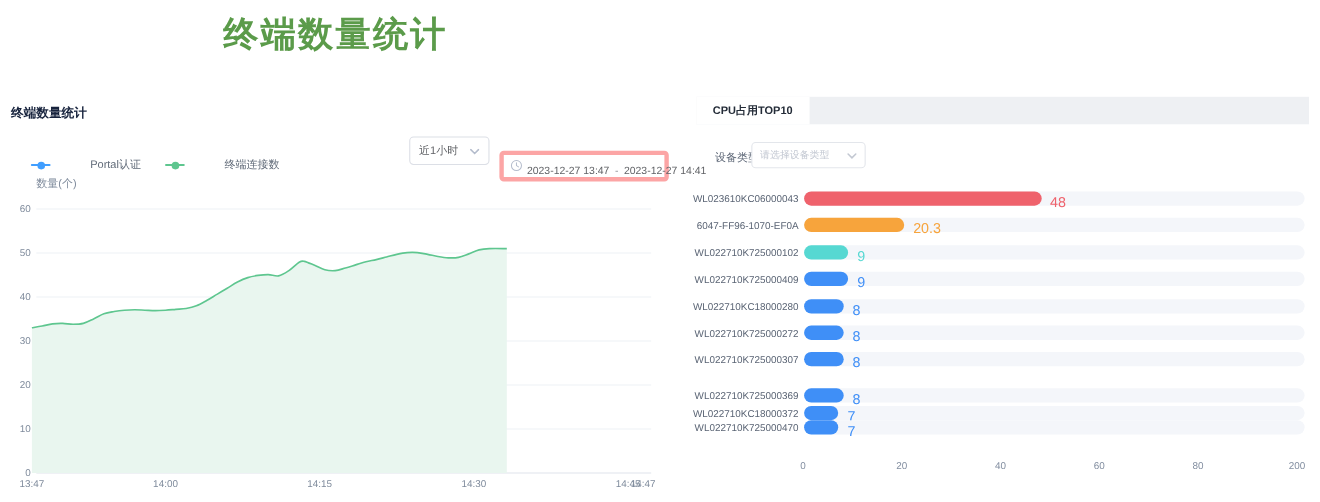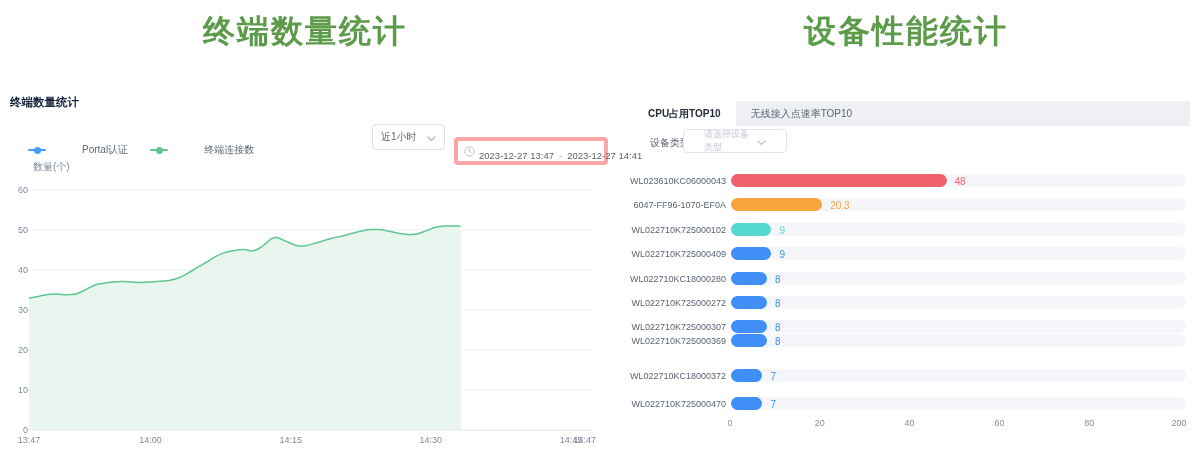--- a/index.html
+++ b/index.html
@@ -23,35 +23,35 @@
     border-radius:4px;display:flex;align-items:center;justify-content:space-between;
     padding:0 8px;box-sizing:border-box;cursor:pointer;background:#fff;}
   .range-select-value{font-size:10px;color:#606266;}
   .date-range{position:absolute;top:137px;left:454px;width:154px;height:28px;border:4px solid #fca5a5;
     border-radius:4px;display:flex;align-items:flex-end;gap:4px;padding:0 6px;box-sizing:border-box;
     background:#fff;cursor:pointer;}
   .date-text{font-size:9.5px;color:#606266;white-space:nowrap;}
   .date-sep{font-size:9.5px;color:#909399;margin:0 1px;}
   .chev{display:inline-block;flex:0 0 auto;}
   
-  .tabbar{position:absolute;top:101px;left:21px;width:557px;height:25px;background:#eef0f3;
+  .tabbar{position:absolute;top:88px;left:21px;width:557px;height:25px;background:#eef0f3;
     display:flex;align-items:stretch;}
   .tab{display:flex;align-items:center;padding:0 15px;font-size:10px;color:#5a6474;cursor:pointer;white-space:nowrap;}
   .tab.active{background:#fff;color:#242c38;font-weight:bold;}
   .device-row-label{position:absolute;top:136px;left:38px;font-size:10px;color:#5a6474;}
   .device-select{position:absolute;top:129px;left:71px;width:104px;height:24px;border:1px solid #e3e6eb;
-    border-radius:4px;display:flex;align-items:center;justify-content:space-between;padding:0 20px;
+    border-radius:4px;display:flex;align-items:center;justify-content:space-between;padding:0 7px;
     box-sizing:border-box;cursor:pointer;background:#fff;}
   .device-select-ph{font-size:9px;color:#c3c8d2;}
   
   .bar-row{position:absolute;left:0;width:588px;height:13px;}
   .bar-label{position:absolute;right:474px;top:2px;font-size:9px;color:#5a6474;white-space:nowrap;}
   .bar-track{position:absolute;left:119px;top:0;width:455px;height:13px;border-radius:7px;background:#f4f6fa;}
   .bar-fill{position:absolute;left:119px;top:0;height:13px;border-radius:7px;}
-  .bar-value{position:absolute;top:2px;font-size:10px;}
+  .bar-value{position:absolute;top:2px;font-size:13px;}
   .bx-tick{position:absolute;top:418px;font-size:9px;color:#828ea0;transform:translateX(-50%);}
   .bx-label{position:absolute;top:456px;right:14px;font-size:9px;color:#828ea0;}
   svg text{font-family:"Liberation Sans","DejaVu Sans",sans-serif;}
 </style>
 </head>
 <body>
 
 <div class="stage">
 
   <section class="panel panel-left">
@@ -117,25 +117,23 @@
         <text x="290.6551724137931" y="283" font-size="9" fill="#7f8b9c" text-anchor="middle">14:15</text>
         <text x="430.82758620689657" y="283" font-size="9" fill="#7f8b9c" text-anchor="middle">14:30</text>
         <text x="571" y="283" font-size="9" fill="#7f8b9c" text-anchor="middle">14:45</text>
         <text x="596" y="283" font-size="9" fill="#7f8b9c" text-anchor="end">14:47</text>
         <path d="M 29 138 C 30.557471264367816 137.73333333333335 35.229885057471265 137 38.3448275862069 136.4 C 41.45977011494253 135.8 44.57471264367816 134.8 47.689655172413794 134.4 C 50.804597701149426 134 53.91954022988506 133.93333333333334 57.03448275862069 134 C 60.14942528735632 134.06666666666666 63.264367816091955 134.8 66.37931034482759 134.8 C 69.49425287356321 134.8 72.60919540229884 134.8 75.72413793103448 134 C 78.83908045977012 133.2 81.95402298850576 131.46666666666667 85.06896551724138 130 C 88.183908045977 128.53333333333333 91.29885057471265 126.33333333333333 94.41379310344827 125.19999999999999 C 97.5287356321839 124.06666666666665 100.64367816091954 123.73333333333332 103.75862068965517 123.19999999999999 C 106.87356321839081 122.66666666666666 109.98850574712642 122.26666666666667 113.10344827586206 122 C 116.2183908045977 121.73333333333333 119.33333333333333 121.6 122.44827586206897 121.6 C 125.56321839080461 121.6 128.67816091954023 121.86666666666666 131.79310344827587 122 C 134.9080459770115 122.13333333333334 138.02298850574712 122.4 141.13793103448276 122.4 C 144.2528735632184 122.4 147.367816091954 122.2 150.48275862068965 122 C 153.5977011494253 121.8 156.7126436781609 121.46666666666665 159.82758620689654 121.19999999999999 C 162.94252873563218 120.93333333333332 166.05747126436782 120.93333333333334 169.17241379310346 120.4 C 172.2873563218391 119.86666666666667 175.4022988505747 119.2 178.51724137931035 118 C 181.632183908046 116.8 184.7471264367816 114.93333333333332 187.86206896551724 113.19999999999999 C 190.97701149425288 111.46666666666665 194.0919540229885 109.46666666666665 197.20689655172413 107.6 C 200.32183908045977 105.73333333333333 203.4367816091954 103.86666666666666 206.55172413793105 102 C 209.66666666666669 100.13333333333334 212.7816091954023 98 215.89655172413794 96.4 C 219.01149425287358 94.80000000000001 222.1264367816092 93.4 225.24137931034483 92.4 C 228.35632183908046 91.4 231.47126436781608 90.86666666666667 234.58620689655172 90.4 C 237.70114942528735 89.93333333333334 240.816091954023 89.53333333333333 243.93103448275863 89.6 C 247.04597701149427 89.66666666666666 250.16091954022988 91.4 253.27586206896552 90.80000000000001 C 256.39080459770116 90.20000000000002 259.5057471264368 88.06666666666666 262.62068965517244 86 C 265.7356321839081 83.93333333333334 269.62931034482756 79.80000000000001 271.9655172413793 78.4 C 274.30172413793105 77 274.30172413793105 77.13333333333333 276.6379310344828 77.6 C 278.97413793103453 78.06666666666666 282.867816091954 79.93333333333332 285.98275862068965 81.19999999999999 C 289.0977011494253 82.46666666666665 292.21264367816093 84.39999999999999 295.32758620689657 85.19999999999999 C 298.4425287356322 85.99999999999999 301.5574712643678 86.26666666666667 304.67241379310343 86 C 307.78735632183907 85.73333333333333 310.9022988505747 84.46666666666665 314.01724137931035 83.6 C 317.132183908046 82.73333333333333 320.2471264367816 81.73333333333335 323.36206896551727 80.80000000000001 C 326.4770114942529 79.86666666666667 329.5919540229885 78.8 332.7068965517241 78 C 335.82183908045977 77.2 338.9367816091954 76.73333333333333 342.05172413793105 76 C 345.1666666666667 75.26666666666667 348.28160919540227 74.39999999999999 351.3965517241379 73.6 C 354.51149425287355 72.8 357.6264367816092 71.86666666666666 360.7413793103448 71.19999999999999 C 363.85632183908046 70.53333333333332 366.9712643678161 69.86666666666666 370.08620689655174 69.6 C 373.2011494252874 69.33333333333333 376.31609195402297 69.33333333333333 379.4310344827586 69.6 C 382.54597701149424 69.86666666666666 385.6609195402299 70.6 388.7758620689655 71.19999999999999 C 391.89080459770116 71.79999999999998 395.0057471264368 72.66666666666666 398.12068965517244 73.19999999999999 C 401.2356321839081 73.73333333333332 404.35057471264366 74.26666666666667 407.4655172413793 74.4 C 410.58045977011494 74.53333333333335 413.6954022988506 74.6 416.8103448275862 74 C 419.92528735632186 73.4 423.04022988505744 71.93333333333335 426.1551724137931 70.80000000000001 C 429.2701149425287 69.66666666666667 432.38505747126436 67.99999999999999 435.5 67.19999999999999 C 438.61494252873564 66.39999999999999 440.6396551724138 66.2 444.8448275862069 66 C 449.05 65.8 458.08333333333337 66 460.7310344827587 66 L 460.7310344827587 270 L 29 270 Z" fill="#e9f6ef" stroke="none"></path>
         <path d="M 29 138 C 30.557471264367816 137.73333333333335 35.229885057471265 137 38.3448275862069 136.4 C 41.45977011494253 135.8 44.57471264367816 134.8 47.689655172413794 134.4 C 50.804597701149426 134 53.91954022988506 133.93333333333334 57.03448275862069 134 C 60.14942528735632 134.06666666666666 63.264367816091955 134.8 66.37931034482759 134.8 C 69.49425287356321 134.8 72.60919540229884 134.8 75.72413793103448 134 C 78.83908045977012 133.2 81.95402298850576 131.46666666666667 85.06896551724138 130 C 88.183908045977 128.53333333333333 91.29885057471265 126.33333333333333 94.41379310344827 125.19999999999999 C 97.5287356321839 124.06666666666665 100.64367816091954 123.73333333333332 103.75862068965517 123.19999999999999 C 106.87356321839081 122.66666666666666 109.98850574712642 122.26666666666667 113.10344827586206 122 C 116.2183908045977 121.73333333333333 119.33333333333333 121.6 122.44827586206897 121.6 C 125.56321839080461 121.6 128.67816091954023 121.86666666666666 131.79310344827587 122 C 134.9080459770115 122.13333333333334 138.02298850574712 122.4 141.13793103448276 122.4 C 144.2528735632184 122.4 147.367816091954 122.2 150.48275862068965 122 C 153.5977011494253 121.8 156.7126436781609 121.46666666666665 159.82758620689654 121.19999999999999 C 162.94252873563218 120.93333333333332 166.05747126436782 120.93333333333334 169.17241379310346 120.4 C 172.2873563218391 119.86666666666667 175.4022988505747 119.2 178.51724137931035 118 C 181.632183908046 116.8 184.7471264367816 114.93333333333332 187.86206896551724 113.19999999999999 C 190.97701149425288 111.46666666666665 194.0919540229885 109.46666666666665 197.20689655172413 107.6 C 200.32183908045977 105.73333333333333 203.4367816091954 103.86666666666666 206.55172413793105 102 C 209.66666666666669 100.13333333333334 212.7816091954023 98 215.89655172413794 96.4 C 219.01149425287358 94.80000000000001 222.1264367816092 93.4 225.24137931034483 92.4 C 228.35632183908046 91.4 231.47126436781608 90.86666666666667 234.58620689655172 90.4 C 237.70114942528735 89.93333333333334 240.816091954023 89.53333333333333 243.93103448275863 89.6 C 247.04597701149427 89.66666666666666 250.16091954022988 91.4 253.27586206896552 90.80000000000001 C 256.39080459770116 90.20000000000002 259.5057471264368 88.06666666666666 262.62068965517244 86 C 265.7356321839081 83.93333333333334 269.62931034482756 79.80000000000001 271.9655172413793 78.4 C 274.30172413793105 77 274.30172413793105 77.13333333333333 276.6379310344828 77.6 C 278.97413793103453 78.06666666666666 282.867816091954 79.93333333333332 285.98275862068965 81.19999999999999 C 289.0977011494253 82.46666666666665 292.21264367816093 84.39999999999999 295.32758620689657 85.19999999999999 C 298.4425287356322 85.99999999999999 301.5574712643678 86.26666666666667 304.67241379310343 86 C 307.78735632183907 85.73333333333333 310.9022988505747 84.46666666666665 314.01724137931035 83.6 C 317.132183908046 82.73333333333333 320.2471264367816 81.73333333333335 323.36206896551727 80.80000000000001 C 326.4770114942529 79.86666666666667 329.5919540229885 78.8 332.7068965517241 78 C 335.82183908045977 77.2 338.9367816091954 76.73333333333333 342.05172413793105 76 C 345.1666666666667 75.26666666666667 348.28160919540227 74.39999999999999 351.3965517241379 73.6 C 354.51149425287355 72.8 357.6264367816092 71.86666666666666 360.7413793103448 71.19999999999999 C 363.85632183908046 70.53333333333332 366.9712643678161 69.86666666666666 370.08620689655174 69.6 C 373.2011494252874 69.33333333333333 376.31609195402297 69.33333333333333 379.4310344827586 69.6 C 382.54597701149424 69.86666666666666 385.6609195402299 70.6 388.7758620689655 71.19999999999999 C 391.89080459770116 71.79999999999998 395.0057471264368 72.66666666666666 398.12068965517244 73.19999999999999 C 401.2356321839081 73.73333333333332 404.35057471264366 74.26666666666667 407.4655172413793 74.4 C 410.58045977011494 74.53333333333335 413.6954022988506 74.6 416.8103448275862 74 C 419.92528735632186 73.4 423.04022988505744 71.93333333333335 426.1551724137931 70.80000000000001 C 429.2701149425287 69.66666666666667 432.38505747126436 67.99999999999999 435.5 67.19999999999999 C 438.61494252873564 66.39999999999999 440.6396551724138 66.2 444.8448275862069 66 C 449.05 65.8 458.08333333333337 66 460.7310344827587 66" fill="none" stroke="#5ec68f" stroke-width="1.5" stroke-linejoin="round"></path>
       </svg>
   </section>
 
   <section class="panel panel-right">
-    <h1 class="big-title">设备性能统计</h1>
 
     <div class="tabbar" id="tabbar">
         <div class="tab active">CPU占用TOP10</div>
-        <div class="tab">无线接入点速率TOP10</div>
       </div>
 
     <span class="device-row-label">设备类型</span>
     <div class="device-select">
       <span class="device-select-ph">请选择设备类型</span>
       <span class="chev">
         <svg width="9" height="6" viewBox="0 0 9 6">
             <path d="M1 1l3.5 3.5L8 1" fill="none" stroke="#c3c8d2" stroke-width="1.4" stroke-linecap="round"></path>
           </svg>
       </span>
@@ -177,33 +175,33 @@
        <span class="bar-track"></span>
        <span class="bar-fill" style="width:35.92px;background:#3f8ff7"></span>
        <span class="bar-value" style="left:162.92000000000002px;color:#3f8ff7">8</span>
         </div>
         <div class="bar-row" style="top: 320.4px;">
           <span class="bar-label">WL022710K725000307</span>
        <span class="bar-track"></span>
        <span class="bar-fill" style="width:35.92px;background:#3f8ff7"></span>
        <span class="bar-value" style="left:162.92000000000002px;color:#3f8ff7">8</span>
         </div>
-        <div class="bar-row" style="top: 334px; text-align: center;">
+        <div class="bar-row" style="top: 353px; text-align: center;">
           <span class="bar-label">WL022710K725000369</span>
        <span class="bar-track"></span>
        <span class="bar-fill" style="width:35.92px;background:#3f8ff7"></span>
        <span class="bar-value" style="left:162.92000000000002px;color:#3f8ff7">8</span>
         </div>
         <div class="bar-row" style="top: 369.2px;">
           <span class="bar-label">WL022710KC18000372</span>
        <span class="bar-track"></span>
        <span class="bar-fill" style="width:31.43px;background:#3f8ff7"></span>
        <span class="bar-value" style="left:158.43px;color:#3f8ff7">7</span>
         </div>
-        <div class="bar-row" style="top: 397px;">
+        <div class="bar-row" style="top: 382px;">
           <span class="bar-label">WL022710K725000470</span>
        <span class="bar-track"></span>
        <span class="bar-fill" style="width:31.43px;background:#3f8ff7"></span>
        <span class="bar-value" style="left:158.43px;color:#3f8ff7">7</span>
         </div>
         <span class="bx-tick" style="left: 118px;">0</span>
         <span class="bx-tick" style="left: 207.8px;">20</span>
         <span class="bx-tick" style="left: 297.6px;">40</span>
         <span class="bx-tick" style="left: 387.4px;">60</span>
         <span class="bx-tick" style="left: 477.2px;">80</span>

